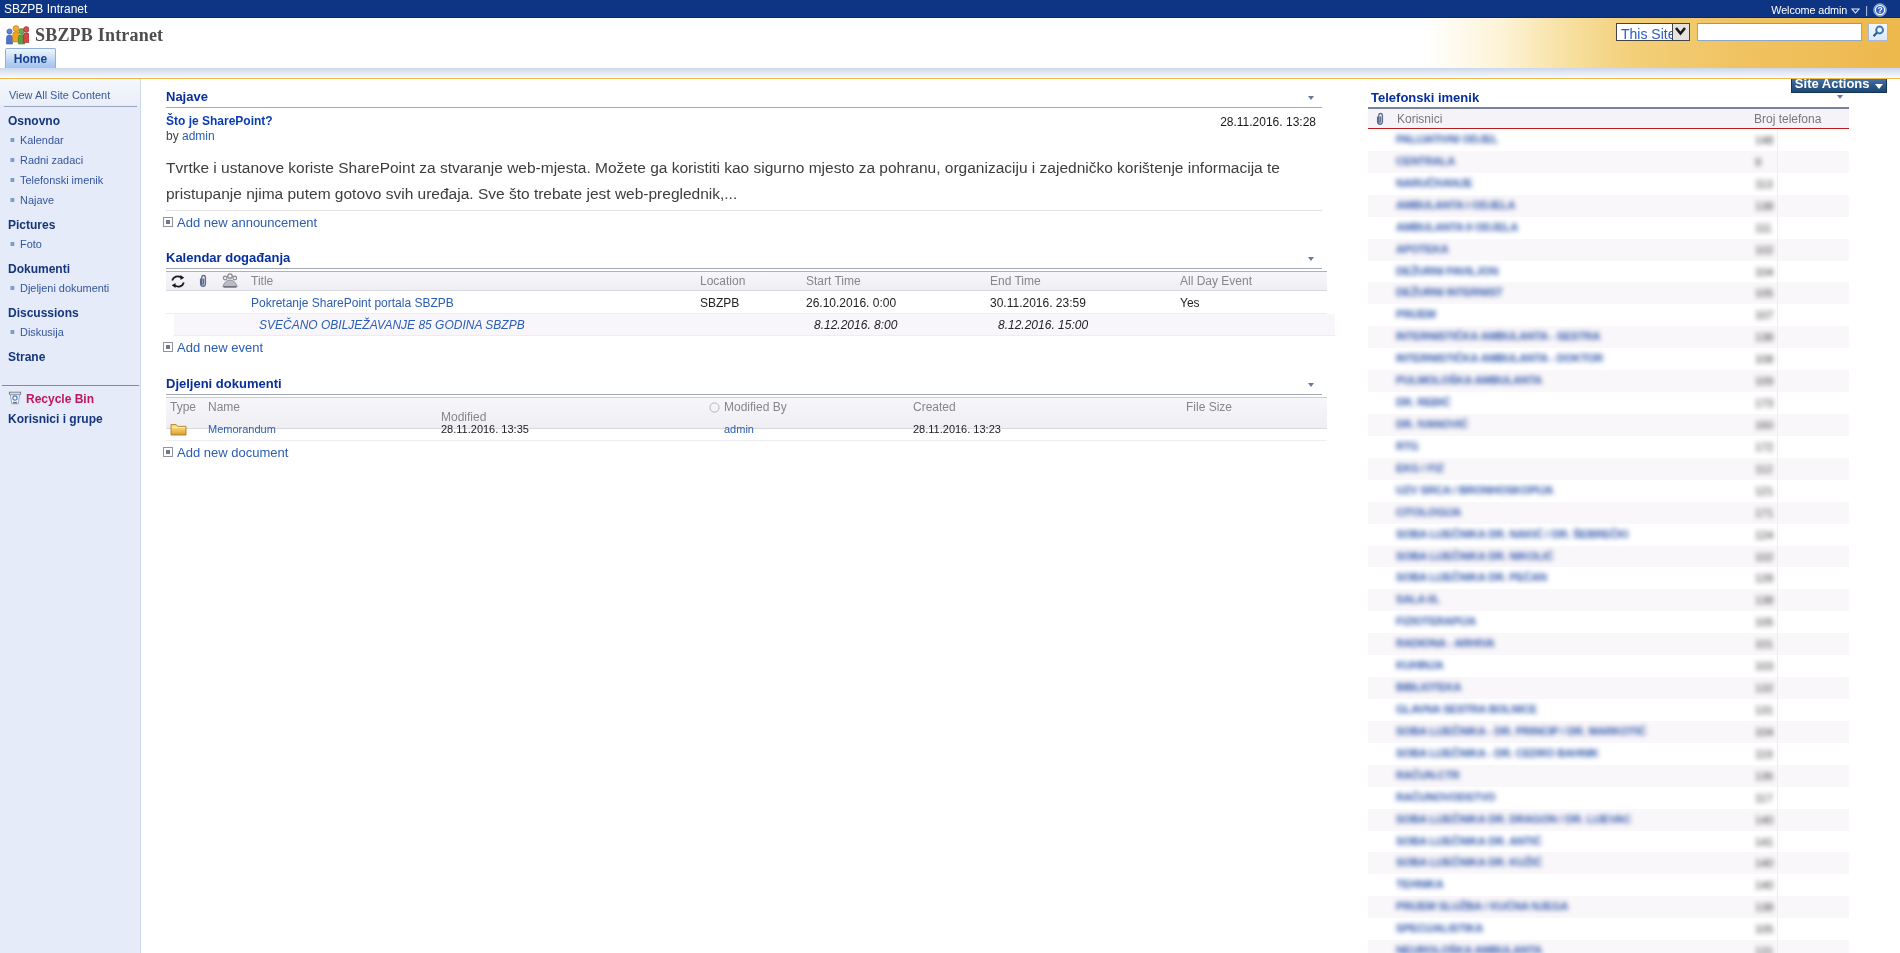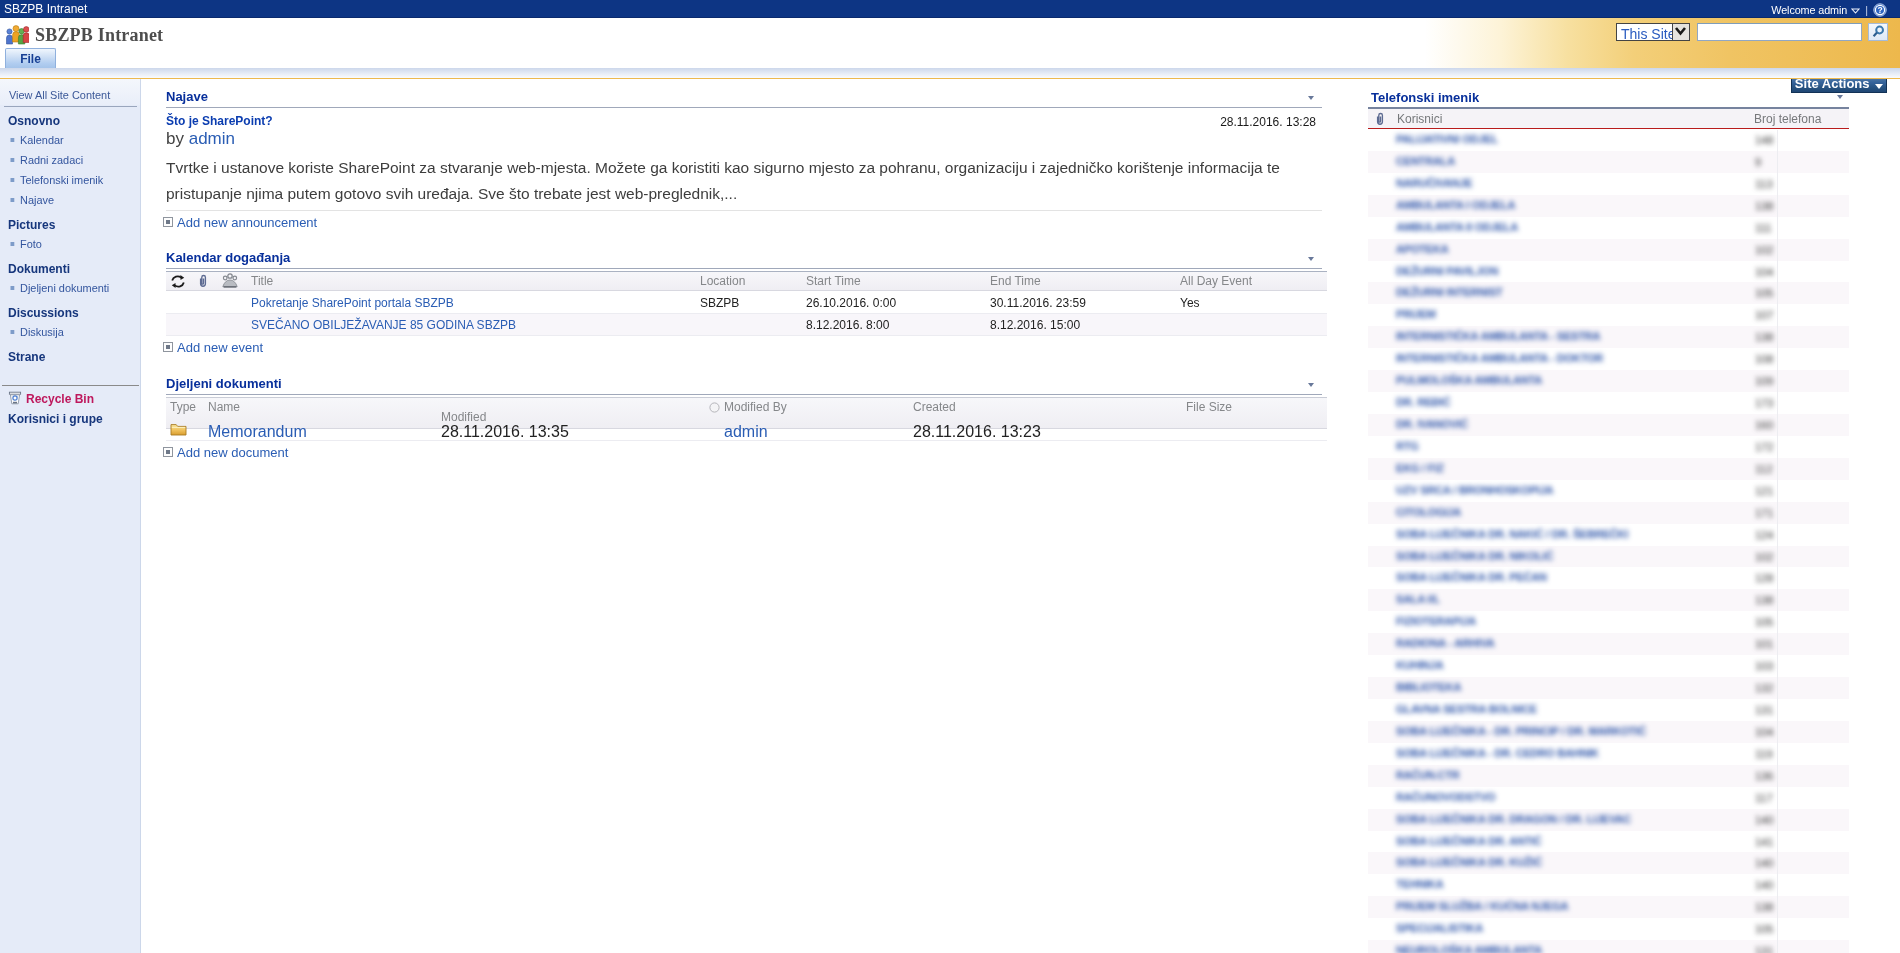--- a/index.html
+++ b/index.html
@@ -105,21 +105,21 @@
     <span class="arr"><svg width="15" height="14" viewBox="0 0 15 14">
           <polyline points="3,4 7.5,9.5 12,4" fill="none" stroke="#1a1a1a" stroke-width="2.6"></polyline>
         </svg></span>
   </div>
   <div id="searchinput"></div>
   <div id="gobtn"><svg width="18" height="16" viewBox="0 0 18 16">
         <circle cx="10.6" cy="6" r="3.4" fill="none" stroke="#3b79ad" stroke-width="2"></circle>
         <line x1="8" y1="8.6" x2="4.6" y2="12.2" stroke="#2b5d8f" stroke-width="2.2"></line>
       </svg></div>
   <div id="siteactions"><span>Site Actions <span style="display:inline-block;width:0;height:0;border-left:4px solid transparent;border-right:4px solid transparent;border-top:5px solid #fff;margin-left:2px;"></span></span></div>
-  <div id="hometab">File</div>
+  <div id="hometab">Home</div>
 </div>
 
 <div id="bluestrip"></div>
 <div id="goldline"></div>
 
 <div id="leftnav">
   <div style="position:absolute;left:0;top:0;width:140px;height:26px;background:linear-gradient(#f4f7fc,#e9eef9);"></div>
   <div class="vasc">View All Site Content</div>
   <div class="sep1"></div>
   <div class="hd" style="top:35px;">Osnovno</div>
@@ -146,21 +146,21 @@
   <div class="rb">Recycle Bin</div>
 </div>
 
 <div id="main" class="abs" style="left:166px; top:85px; width:1161px; height:400px;">
 
   <div class="wp-title abs" style="left:0; top:4px;">Najave</div>
   <div class="arrow-dn abs" style="right:13px; top:11px;"></div>
   <div class="wp-rule abs" style="left:0; top:22px; width:1156px;"></div>
   <div class="abs" style="left:0; top:29px; font-weight:bold; font-size:12px; color:#0b3db0;">Što je SharePoint?</div>
   <div class="abs" style="right:11px; top:30px; font-size:12px; color:#1a1a1a;">28.11.2016. 13:28</div>
-  <div class="abs" style="left:0; top:44px; font-size:17px; color:#444;">by <a class="lnk" href="#">admin</a></div>
+  <div class="abs" style="left:0; top:44px; font-size:12px; color:#444;">by <a class="lnk" href="#">admin</a></div>
   <div class="abs" style="left:0; top:70px; font-size:15.5px; color:#3d3d3d; line-height:26px; white-space:nowrap;">Tvrtke i ustanove koriste SharePoint za stvaranje web-mjesta. Možete ga koristiti kao sigurno mjesto za pohranu, organizaciju i zajedničko korištenje informacija te<br>pristupanje njima putem gotovo svih uređaja. Sve što trebate jest web-preglednik,...</div>
   <div class="abs" style="left:0; top:125px; height:1px; background:#e3e3e3; width:1156px;"></div>
   <svg class="abs" style="left:-3px; top:132px;" width="10" height="10" viewBox="0 0 10 10">
       <rect x="0.5" y="0.5" width="9" height="9" fill="#fdfdfd" stroke="#8f959e"></rect>
       <rect x="3" y="3" width="4" height="4" fill="#6e7888"></rect>
     </svg>
   <div class="addrow abs" style="left:11px; top:130px;">Add new announcement</div>
 
   <div class="wp-title abs" style="left:0; top:165px;">Kalendar događanja</div>
   <div class="arrow-dn abs" style="right:13px; top:172px;"></div>
@@ -188,21 +188,21 @@
     <span class="ghead abs" style="left:824px; top:2px;">End Time</span>
     <span class="ghead abs" style="left:1014px; top:2px;">All Day Event</span>
   </div>
   <div class="abs" style="left:0; top:206px; height:23px; border-bottom:1px solid #ececf1; font-size:12px; width:1161px;">
     <a class="lnk abs" style="left:85px; top:5px;" href="#">Pokretanje SharePoint portala SBZPB</a>
     <span class="abs" style="left:534px; top:5px; color:#222;">SBZPB</span>
     <span class="abs" style="left:640px; top:5px; color:#222;">26.10.2016. 0:00</span>
     <span class="abs" style="left:824px; top:5px; color:#222;">30.11.2016. 23:59</span>
     <span class="abs" style="left:1014px; top:5px; color:#222;">Yes</span>
   </div>
-  <div class="abs" style="left:0; top:229px; height:22px; border-bottom:1px solid #ececf1; font-size:12px; background:#f8f6fa; width:1161px;">
+  <div class="abs" style="left:8px; top:229px; height:22px; border-bottom:1px solid #ececf1; font-size:12px; background:#f8f6fa; width:1161px;font-style:italic;">
     <a class="lnk abs" style="left:85px; top:4px;" href="#">SVEČANO OBILJEŽAVANJE 85 GODINA SBZPB</a>
     <span class="abs" style="left:640px; top:4px; color:#222;">8.12.2016. 8:00</span>
     <span class="abs" style="left:824px; top:4px; color:#222;">8.12.2016. 15:00</span>
   </div>
   <svg class="abs" style="left:-3px; top:257px;" width="10" height="10" viewBox="0 0 10 10">
       <rect x="0.5" y="0.5" width="9" height="9" fill="#fdfdfd" stroke="#8f959e"></rect>
       <rect x="3" y="3" width="4" height="4" fill="#6e7888"></rect>
     </svg>
   <div class="addrow abs" style="left:11px; top:255px;">Add new event</div>
 
@@ -213,21 +213,21 @@
     <span class="ghead abs" style="left:4px; top:2px;">Type</span>
     <span class="ghead abs" style="left:42px; top:2px;">Name</span>
     <span class="ghead abs" style="left:275px; top:2px;margin-top:10px;">Modified</span>
     <svg class="abs" style="left:543px;top:4px;" width="11" height="11" viewBox="0 0 11 11">
         <circle cx="5.5" cy="5.5" r="4.6" fill="#f4f4f6" stroke="#b4b4ba"></circle>
       </svg>
     <span class="ghead abs" style="left:558px; top:2px;">Modified By</span>
     <span class="ghead abs" style="left:747px; top:2px;">Created</span>
     <span class="ghead abs" style="left:1020px; top:2px;">File Size</span>
   </div>
-  <div class="abs" style="left:0; top:332px; height:24px; border-bottom:1px solid #ececf1; font-size:16px; width:1161px;">
+  <div class="abs" style="left:0; top:332px; height:24px; border-bottom:1px solid #ececf1; font-size:11px; width:1161px;">
     <svg class="abs" style="left:4px;top:5px;" width="17" height="14" viewBox="0 0 17 14">
         <defs>
           <linearGradient id="fg" x1="0" y1="0" x2="0" y2="1">
             <stop offset="0" stop-color="#fbe89c"></stop>
             <stop offset="0.55" stop-color="#efc05b"></stop>
             <stop offset="1" stop-color="#d99d2e"></stop>
           </linearGradient>
         </defs>
         <path d="M1 2.6 h5.2 l1.5 1.8 H16 V13 H1 z" fill="url(#fg)" stroke="#a87b22" stroke-width="0.9"></path>
         <path d="M1.8 5.4 H15.2" stroke="#fdf3c9" stroke-width="0.9" fill="none"></path>

